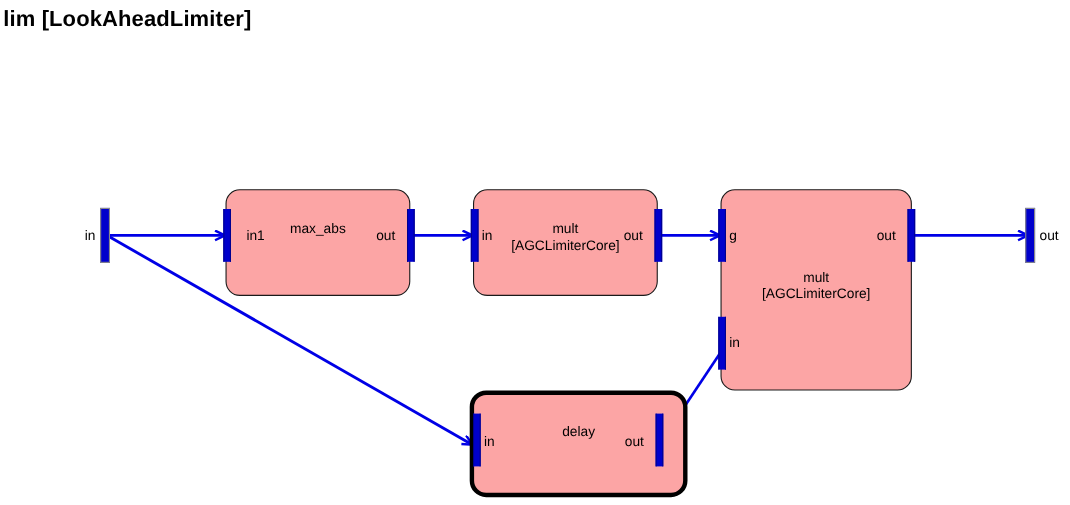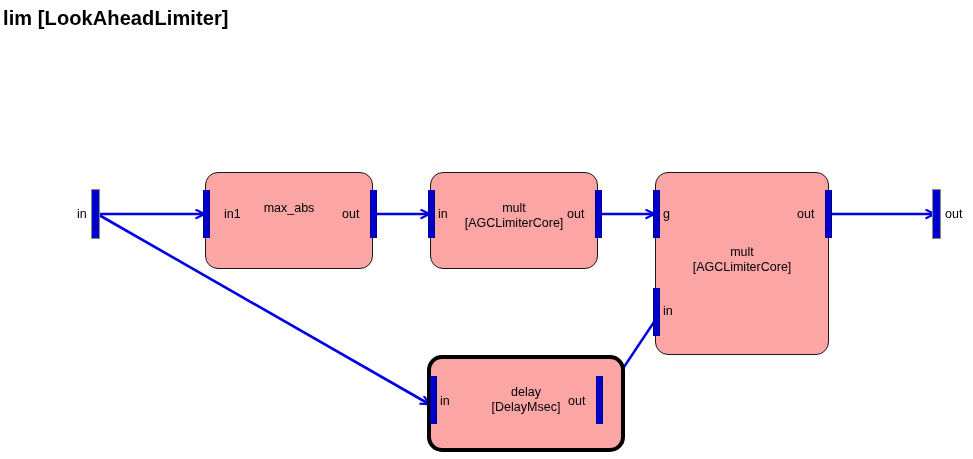--- a/index.html
+++ b/index.html
@@ -168,21 +168,20 @@
   <div class="port" style="left:653px; top:190px;"></div>
   <div class="port-label" style="left:663px; top:207px;">g</div>
   <div class="port" style="left:653px; top:288px;"></div>
   <div class="port-label" style="left:663px; top:304px;">in</div>
   <div class="port" style="left:825px; top:190px;"></div>
   <div class="port-label" style="left:797px; top:207px;">out</div>
 
   <div class="block selected" style="left:427px; top:355px; width:198px; height:97px;">
     <div class="block-label" style="top:26px;">
       <span class="l1">delay</span>
-      <span class="l2">[DelayMsec]</span>
     </div>
   </div>
   <div class="port" style="left:430px; top:376px;"></div>
   <div class="port-label" style="left:440px; top:394px;">in</div>
   <div class="port" style="left:596px; top:376px;"></div>
   <div class="port-label" style="left:568px; top:394px;">out</div>
 
   <div class="terminal" style="left:932px; top:189px;"></div>
   <div class="terminal-label" style="left:945px; top:207px;">out</div>
 

